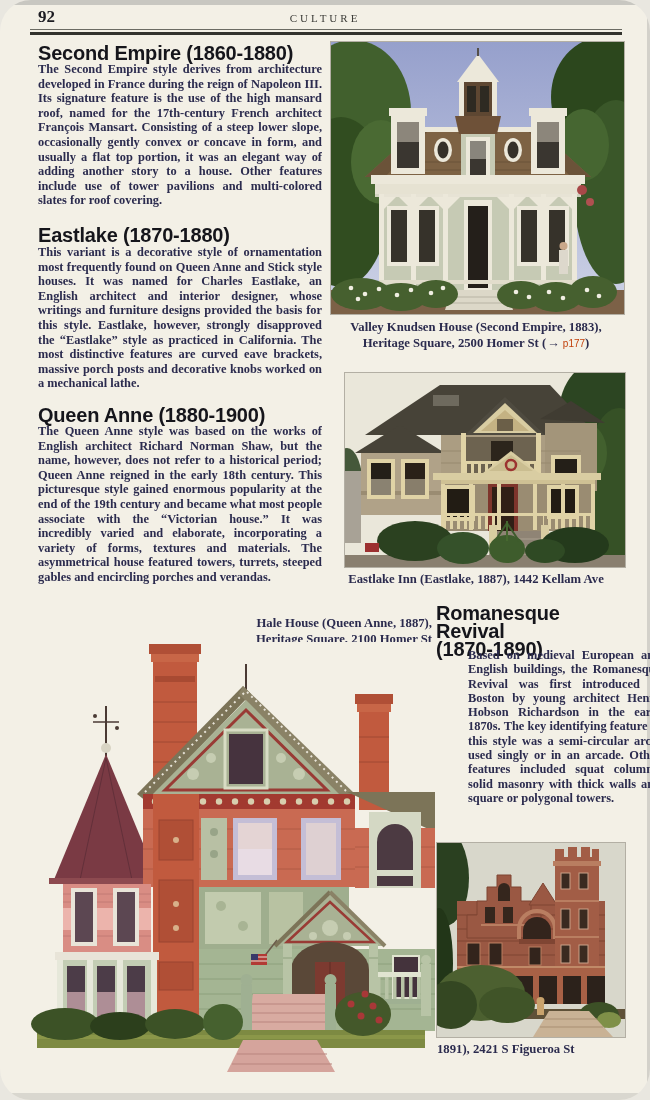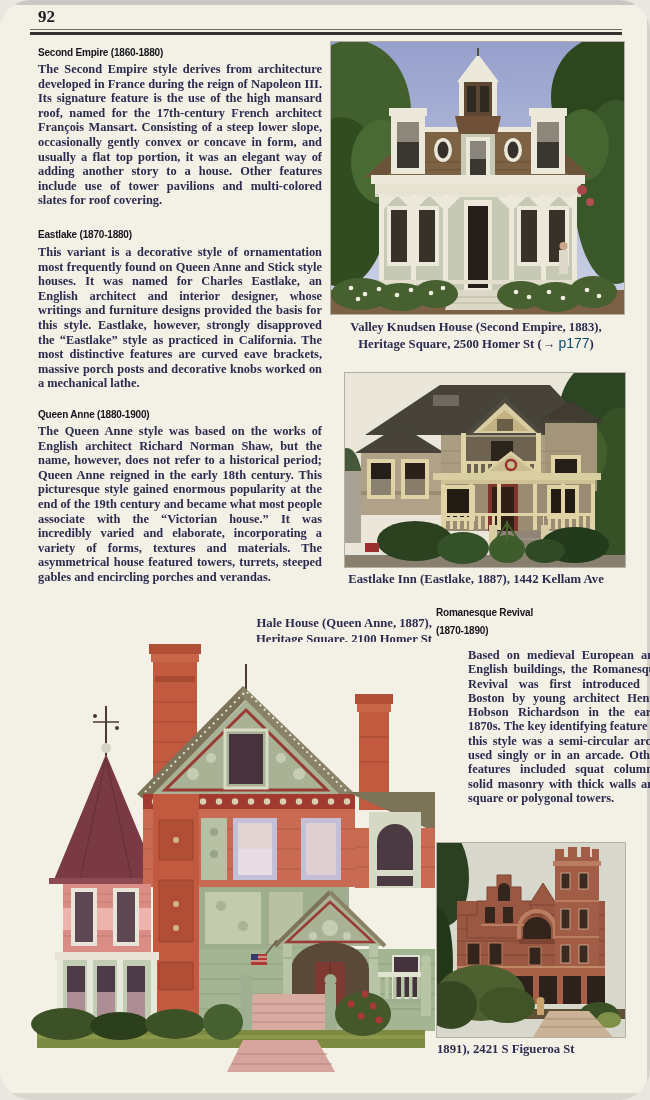--- a/index.html
+++ b/index.html
@@ -24,57 +24,58 @@
     font:11px/13px "Liberation Serif", serif; letter-spacing:3px; color:#3c3c38;
   }
   .header-rule{
     position:absolute; left:30px; top:29px; width:592px; height:2px;
     border-top:1px solid #6b6b63; border-bottom:3px solid #33332d;
   }
 
   .sec-heading{
     position:absolute;
     font-family:"Liberation Sans", sans-serif; font-weight:bold;
-    font-size:10px; line-height:18px; letter-spacing:-0.2px; color:#15151b;
+    font-size:20px; line-height:18px; letter-spacing:-0.2px; color:#15151b;
   }
   .body-text{
     position:absolute;
     font:bold 12.4px/14.6px "Liberation Serif", serif;
     color:#2b2b4e; text-align:justify;
   }
   .rom-body{line-height:14.3px;margin-left:32px;}
 
   .caption{
     font:bold 12.7px/15.5px "Liberation Serif", serif; color:#2b2b4e;
     position:absolute;
   }
   .cap-center{text-align:center;}
   .cap-right{text-align:right;margin-top:12px;}
   .ref-arrow{
     font-family:"Liberation Sans", sans-serif; font-weight:bold; color:#2b2b4e;
     margin:0 3px 0 1px;
   }
   .page-ref{
     font-family:"Liberation Sans", sans-serif; font-weight:normal;
-    font-size:14px; color:#0c4a6e;
+    font-size:10px; color:#c2410c;
   }
 
   .photo{position:absolute;}
   .photo svg{display:block;}
   .photo-frame{outline:1px solid rgba(60,55,40,.35);}
 </style>
 </head>
 <body>
 
 <div class="page">
   <div class="scan-edge-top"></div>
   <div class="scan-edge-bottom"></div>
   <div class="scan-edge-right"></div>
 
   <div class="page-number">92</div>
+  <div class="running-header">CULTURE</div>
   <div class="header-rule"></div>
 
   <div class="sec-heading" style="left:38px;top:44px;width:285px;">Second Empire (1860-1880)</div>
   <div class="body-text" style="left:38px;top:62px;width:284px;">The Second Empire style derives from architecture developed in France during the reign of Napoleon III. Its signature feature is the use of the high mansard roof, named for the 17th-century French architect François Mansart. Consisting of a steep lower slope, occasionally gently convex or concave in form, and usually a flat top portion, it was an elegant way of adding another story to a house. Other features include use of tower pavilions and multi-colored slates for roof covering.</div>
 
   <div class="sec-heading" style="left:38px;top:226px;width:285px;">Eastlake (1870-1880)</div>
   <div class="body-text" style="left:38px;top:245px;width:284px;">This variant is a decorative style of ornamentation most frequently found on Queen Anne and Stick style houses. It was named for Charles Eastlake, an English architect and interior designer, whose writings and furniture designs provided the basis for this style. Eastlake, however, strongly disapproved the “Eastlake” style as practiced in California. The most distinctive features are curved eave brackets, massive porch posts and decorative knobs worked on a mechanical lathe.</div>
 
   <div class="sec-heading" style="left:38px;top:406px;width:285px;">Queen Anne (1880-1900)</div>
   <div class="body-text" style="left:38px;top:424px;width:284px;">The Queen Anne style was based on the works of English architect Richard Norman Shaw, but the name, however, does not refer to a historical period; Queen Anne reigned in the early 18th century. This picturesque style gained enormous popularity at the end of the 19th century and became what most people associate with the “Victorian house.” It was incredibly varied and elaborate, incorporating a variety of forms, textures and materials. The asymmetrical house featured towers, turrets, steeped gables and encircling porches and verandas.</div>

